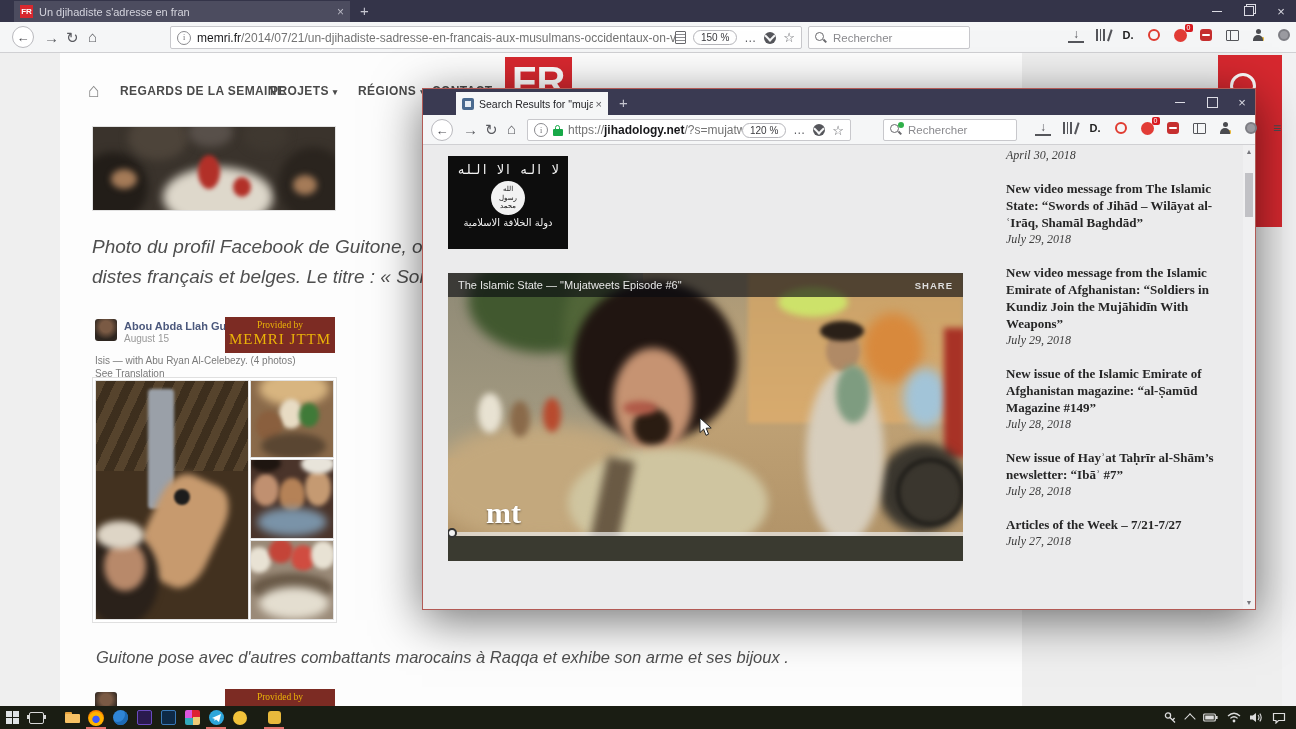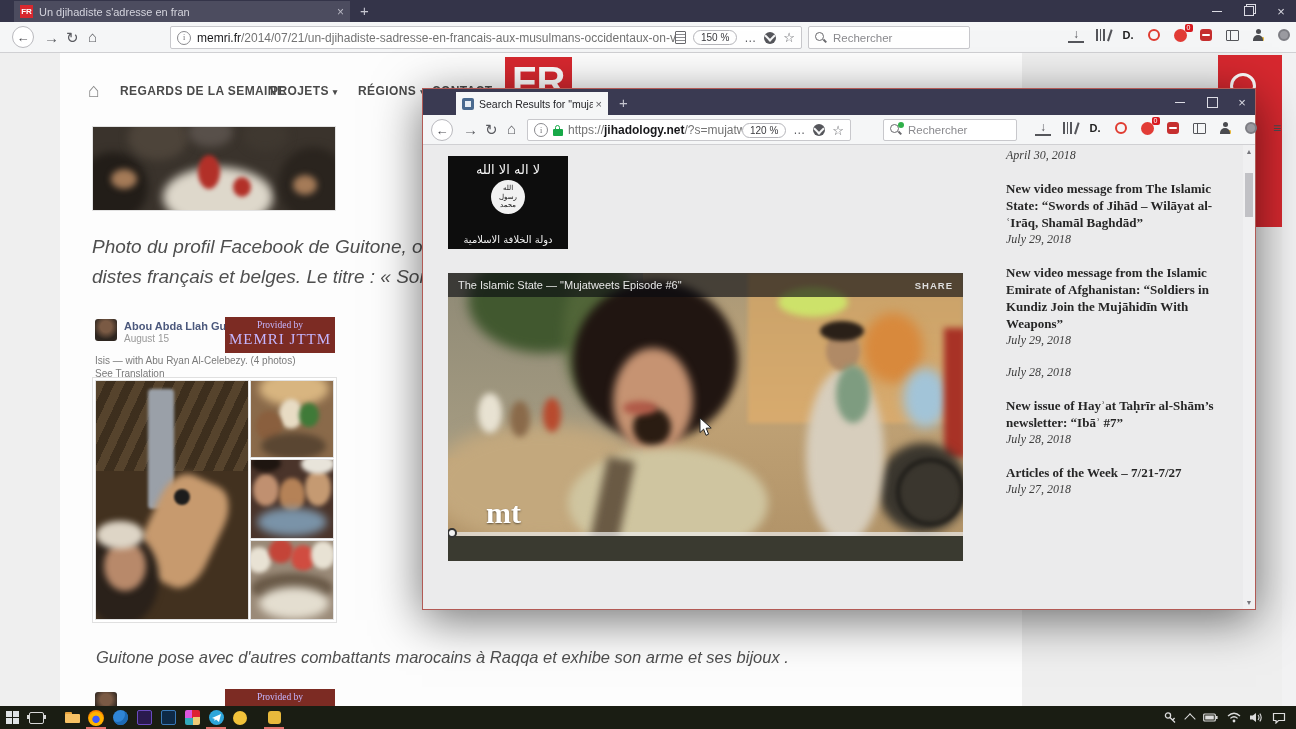--- a/index.html
+++ b/index.html
@@ -73,21 +73,21 @@
   
   #memri-page{left:0;top:53px;width:1282px;height:653px;background:#efefef;overflow:hidden;z-index:1;}
   #memri-col{left:60px;top:0;width:962px;height:653px;background:#fdfdfd;}
   .mnav{font-size:12px;font-weight:bold;color:#4a4a4a;letter-spacing:.4px;white-space:nowrap;}
   .caret{font-size:9px;color:#4a4a4a;margin-left:4px;}
   #memri-logo{display:flex;align-items:center;}
   #memri-logo .m1{font-size:46px;font-weight:bold;color:#20263a;letter-spacing:-2px;}
   #memri-logo .m2{background:#d7282f;color:#fff;font-size:40px;font-weight:bold;padding:0 7px;margin-left:5px;line-height:48px;}
   .photo{box-shadow:0 0 0 1px #e2e2e2;overflow:hidden;}
   .cap-it{font-style:italic;color:#4f4f4f;white-space:nowrap;}
-  .provided{background:#7c2b23;color:#c4b5fd;text-align:center;overflow:hidden;}
+  .provided{background:#7c2b23;color:#eab308;text-align:center;overflow:hidden;}
   .provided .p1{font-size:9.5px;font-family:"Liberation Serif",serif;margin-top:3px;}
   .provided .p2{font-size:15px;font-family:"Liberation Serif",serif;letter-spacing:1px;margin-top:1px;}
   .fb-name{font-size:11px;font-weight:bold;color:#4b587c;}
   .fb-sub{font-size:10px;color:#9a9a9a;}
   .fb-meta{font-size:10px;color:#7a7a7a;}
   .avatar{border-radius:3px;background:radial-gradient(circle at 50% 35%,#7a5a44 0 30%,#2e2620 70%);}
   
   .sb-track{background:#f0f0f1;}
   .sb-thumb{background:#c1c1c5;}
   .sb-arrow{color:#76767c;font-size:7px;text-align:center;width:100%;}
@@ -105,22 +105,22 @@
   .lock{position:relative;width:10px;height:11px;flex:0 0 auto;}
   .lock::before{content:"";position:absolute;left:2px;top:0;width:5px;height:6px;border:1.5px solid #17a948;
     border-radius:3px 3px 0 0;box-sizing:border-box;}
   .lock::after{content:"";position:absolute;left:0;top:4px;width:10px;height:7px;background:#17a948;border-radius:1px;}
 
   #fg-content{left:0;top:56px;width:832px;height:464px;background:#ebebec;overflow:hidden;}
 
   
   #flag{left:25px;top:11px;width:120px;height:93px;background:#0d0d0d;color:#f2f2f2;
     font-family:"DejaVu Sans",sans-serif;text-align:center;}
-  #flag .f-top{font-size:13px;margin-top:6px;}
-  #flag .f-seal{width:34px;height:34px;background:#f2f2f2;border-radius:50%;margin:3px auto 20px auto;
+  #flag .f-top{font-size:13px;margin-top:6px;font-family:Liberation Mono, monospace;}
+  #flag .f-seal{width:34px;height:34px;background:#f2f2f2;border-radius:50%;margin:3px auto 2px auto;
     color:#111;font-size:7px;line-height:1.25;display:flex;flex-direction:column;justify-content:center;}
   #flag .f-bottom{font-size:10px;}
 
   
   #video{left:25px;top:128px;width:515px;height:288px;background:#3a3a30;overflow:hidden;}
   .vp-titlebar{left:0;top:0;width:515px;height:24px;background:rgba(8,10,16,.62);display:flex;
     align-items:center;justify-content:space-between;padding:0 10px;box-sizing:border-box;z-index:5;}
   .vp-title{color:#e6e6e6;font-size:11px;white-space:nowrap;}
   .vp-share{color:#ddd;font-size:9.5px;font-weight:bold;letter-spacing:1px;}
   .scene{left:0;top:0;width:515px;height:263px;overflow:hidden;
@@ -485,20 +485,21 @@
         </div>
         <div class="jh-item">
           <div class="jh-title">New video message from The Islamic State: “Swords of Jihād – Wilāyat al-ʿIrāq, Shamāl Baghdād”</div>
           <div class="jh-date">July 29, 2018</div>
         </div>
         <div class="jh-item">
           <div class="jh-title">New video message from the Islamic Emirate of Afghanistan: “Soldiers in Kundiz Join the Mujāhidīn With Weapons”</div>
           <div class="jh-date">July 29, 2018</div>
         </div>
         <div class="jh-item">
+          <div class="jh-title">New issue of the Islamic Emirate of Afghanistan magazine: “al-Ṣamūd Magazine #149”</div>
           <div class="jh-date">July 28, 2018</div>
         </div>
         <div class="jh-item">
           <div class="jh-title">New issue of Hayʾat Taḥrīr al-Shām’s newsletter: “Ibāʾ #7”</div>
           <div class="jh-date">July 28, 2018</div>
         </div>
         <div class="jh-item">
           <div class="jh-title">Articles of the Week – 7/21-7/27</div>
           <div class="jh-date">July 27, 2018</div>
         </div>

